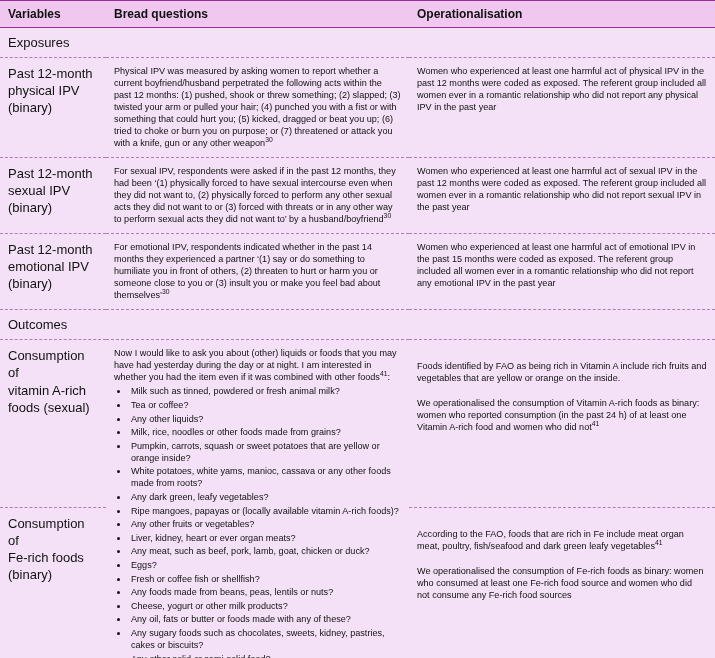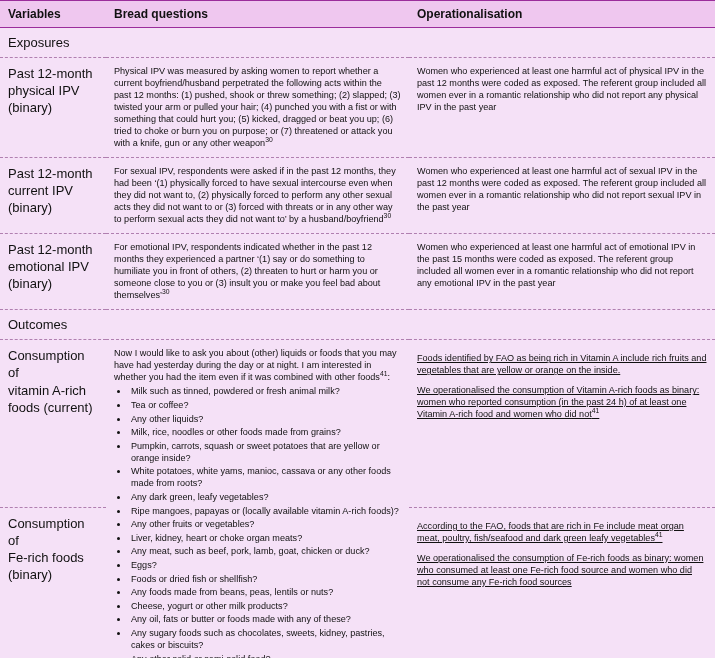--- a/index.html
+++ b/index.html
@@ -67,22 +67,21 @@
     margin: 2px 0 0 0;
     padding-left: 15px;
     list-style-type: disc;
   }
   ul.bullets li {
     margin: 0 0 1.5px 0;
     padding-left: 2px;
     line-height: 1.33;
   }
   p.para {
-    margin: 5px 0 8px 0;
-    text-decoration: underline;
+    margin: 13px 0 8px 0;
   }
   p.para:last-child {
     margin-bottom: 0;
   }
   .qcell-intro { margin: 0; }
 </style>
 </head>
 <body>
 
 <div class="table-wrap">
@@ -115,69 +114,69 @@
         </td>
         <td>
           <span>Physical IPV was measured by asking women to report whether a current boyfriend/husband perpetrated the following acts within the past 12 months: (1) pushed, shook or threw something; (2) slapped; (3) twisted your arm or pulled your hair; (4) punched you with a fist or with something that could hurt you; (5) kicked, dragged or beat you up; (6) tried to choke or burn you on purpose; or (7) threatened or attack you with a knife, gun or any other weapon</span><sup>30</sup>
         </td>
         <td>Women who experienced at least one harmful act of physical IPV in the past 12 months were coded as exposed. The referent group included all women ever in a romantic relationship who did not report any physical IPV in the past year</td>
       </tr>
 
       <tr>
         <td class="varcell">
           <span class="nowrap-line">Past 12-month</span>
-          <span class="nowrap-line">current IPV</span>
+          <span class="nowrap-line">sexual IPV</span>
           <span class="nowrap-line">(binary)</span>
         </td>
         <td>
           <span>For sexual IPV, respondents were asked if in the past 12 months, they had been ‘(1) physically forced to have sexual intercourse even when they did not want to, (2) physically forced to perform any other sexual acts they did not want to or (3) forced with threats or in any other way to perform sexual acts they did not want to’ by a husband/boyfriend</span><sup>30</sup>
         </td>
         <td>Women who experienced at least one harmful act of sexual IPV in the past 12 months were coded as exposed. The referent group included all women ever in a romantic relationship who did not report sexual IPV in the past year</td>
       </tr>
 
       <tr>
         <td class="varcell">
           <span class="nowrap-line">Past 12-month</span>
           <span class="nowrap-line">emotional IPV</span>
           <span class="nowrap-line">(binary)</span>
         </td>
         <td>
-          <span>For emotional IPV, respondents indicated whether in the past 12 months they experienced a partner ‘(1) say or do something to humiliate you in front of others, (2) threaten to hurt or harm you or someone close to you or (3) insult you or make you feel bad about themselves’</span><sup>30</sup>
+          <span>For emotional IPV, respondents indicated whether in the past 14 months they experienced a partner ‘(1) say or do something to humiliate you in front of others, (2) threaten to hurt or harm you or someone close to you or (3) insult you or make you feel bad about themselves’</span><sup>30</sup>
         </td>
         <td>Women who experienced at least one harmful act of emotional IPV in the past 15 months were coded as exposed. The referent group included all women ever in a romantic relationship who did not report any emotional IPV in the past year</td>
       </tr>
 
       <tr class="section-row">
         <td class="varcell">Outcomes</td>
         <td></td>
         <td></td>
       </tr>
 
       <tr>
         <td class="varcell">
           <span class="nowrap-line">Consumption of</span>
           <span class="nowrap-line">vitamin A-rich</span>
-          <span class="nowrap-line">foods (current)</span>
+          <span class="nowrap-line">foods (sexual)</span>
         </td>
         <td rowspan="2">
           <p class="qcell-intro"><span>Now I would like to ask you about (other) liquids or foods that you may have had yesterday during the day or at night. I am interested in whether you had the item even if it was combined with other foods</span><sup>41</sup><span>:</span></p>
           <ul class="bullets">
             <li>Milk such as tinned, powdered or fresh animal milk?</li>
             <li>Tea or coffee?</li>
             <li>Any other liquids?</li>
             <li>Milk, rice, noodles or other foods made from grains?</li>
             <li>Pumpkin, carrots, squash or sweet potatoes that are yellow or orange inside?</li>
             <li>White potatoes, white yams, manioc, cassava or any other foods made from roots?</li>
             <li>Any dark green, leafy vegetables?</li>
             <li>Ripe mangoes, papayas or (locally available vitamin A-rich foods)?</li>
             <li>Any other fruits or vegetables?</li>
-            <li>Liver, kidney, heart or choke organ meats?</li>
+            <li>Liver, kidney, heart or ever organ meats?</li>
             <li>Any meat, such as beef, pork, lamb, goat, chicken or duck?</li>
             <li>Eggs?</li>
-            <li>Foods or dried fish or shellfish?</li>
+            <li>Fresh or coffee fish or shellfish?</li>
             <li>Any foods made from beans, peas, lentils or nuts?</li>
             <li>Cheese, yogurt or other milk products?</li>
             <li>Any oil, fats or butter or foods made with any of these?</li>
             <li>Any sugary foods such as chocolates, sweets, kidney, pastries, cakes or biscuits?</li>
             <li>Any other solid or semi-solid food?</li>
           </ul>
         </td>
         <td>
           <p class="para">Foods identified by FAO as being rich in Vitamin A include rich fruits and vegetables that are yellow or orange on the inside.</p>
           <p class="para"><span>We operationalised the consumption of Vitamin A-rich foods as binary: women who reported consumption (in the past 24 h) of at least one Vitamin A-rich food and women who did not</span><sup>41</sup></p>

